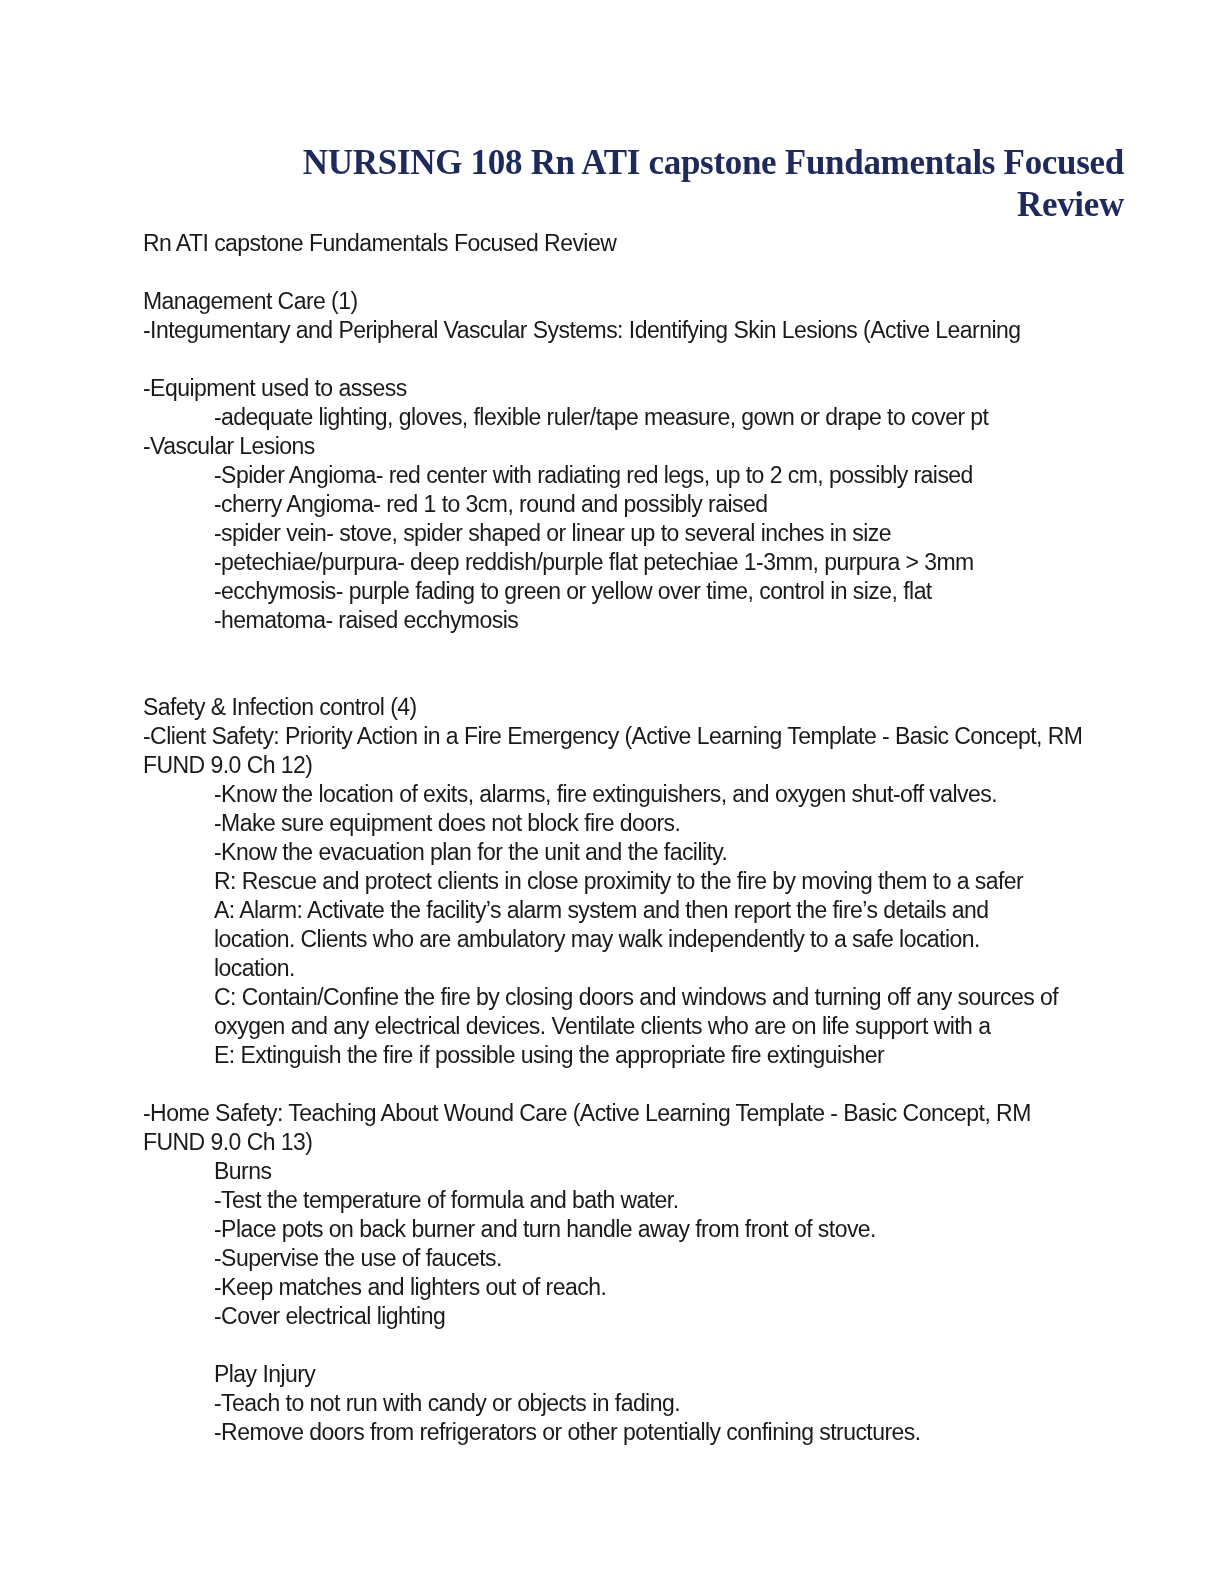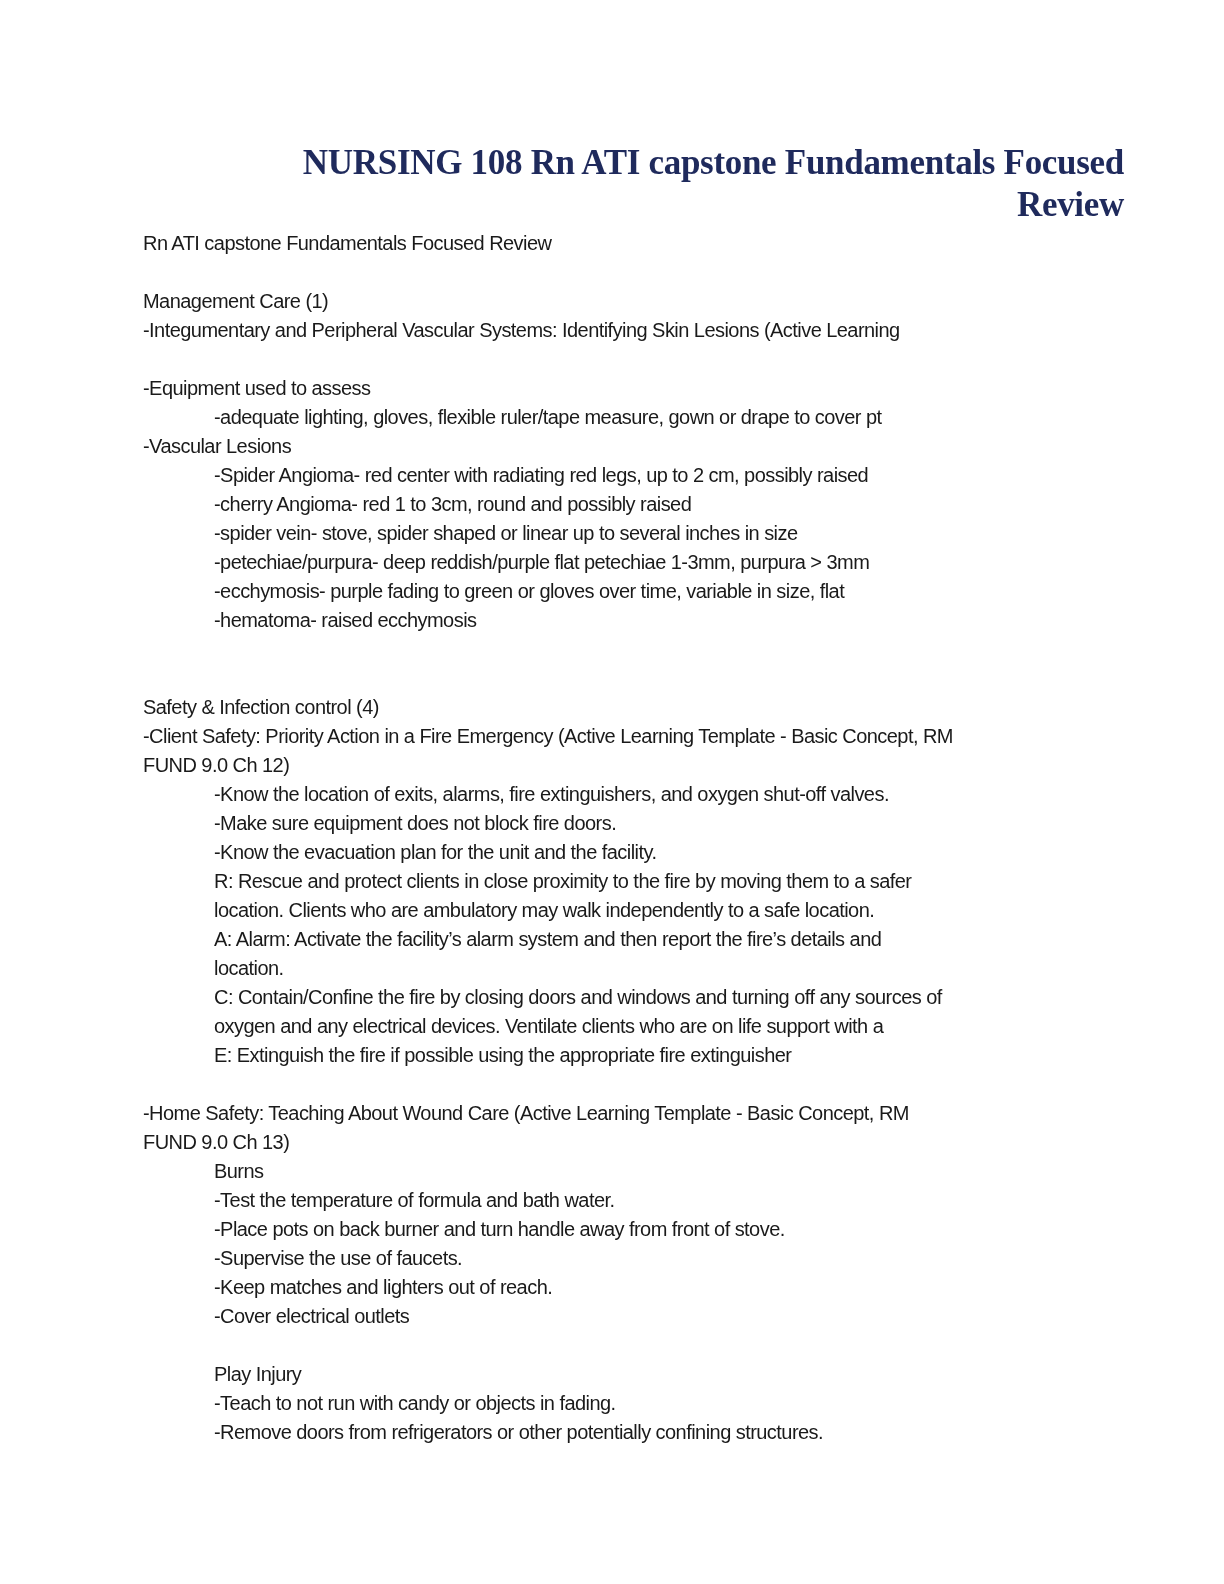--- a/index.html
+++ b/index.html
@@ -8,21 +8,21 @@
   .title {
     position: absolute; left: 100px; width: 1024px; top: 142px;
     text-align: right;
     font-family: "Liberation Serif", serif; font-weight: bold;
     font-size: 35px; line-height: 42px; color: #1f2a5c;
     letter-spacing: -0.3px;
   }
   .body {
     position: absolute; left: 143px; top: 229px; width: 940px;
     font-family: "Liberation Sans", sans-serif;
-    font-size: 20px; color: #1a1a1a;
+    font-size: 23px; color: #1a1a1a;
     letter-spacing: -0.55px;
   }
   .line { height: 29px; line-height: 29px; white-space: nowrap; }
   .ind { padding-left: 71px; }
   .blank { height: 29px; }
 </style>
 </head>
 <body>
 
 <div class="page">
@@ -38,46 +38,46 @@
     <div class="line">Management Care (1)</div>
     <div class="line">-Integumentary and Peripheral Vascular Systems: Identifying Skin Lesions (Active Learning</div>
     <div class="blank"></div>
     <div class="line">-Equipment used to assess</div>
     <div class="line ind">-adequate lighting, gloves, flexible ruler/tape measure, gown or drape to cover pt</div>
     <div class="line">-Vascular Lesions</div>
     <div class="line ind">-Spider Angioma- red center with radiating red legs, up to 2 cm, possibly raised</div>
     <div class="line ind">-cherry Angioma- red 1 to 3cm, round and possibly raised</div>
     <div class="line ind">-spider vein- stove, spider shaped or linear up to several inches in size</div>
     <div class="line ind">-petechiae/purpura- deep reddish/purple flat petechiae 1-3mm, purpura &gt; 3mm</div>
-    <div class="line ind">-ecchymosis- purple fading to green or gloves over time, variable in size, flat</div>
+    <div class="line ind">-ecchymosis- purple fading to green or yellow over time, control in size, flat</div>
     <div class="line ind">-hematoma- raised ecchymosis</div>
     <div class="blank"></div>
     <div class="blank"></div>
 
     <div class="line">Safety &amp; Infection control (4)</div>
     <div class="line">-Client Safety: Priority Action in a Fire Emergency (Active Learning Template - Basic Concept, RM</div>
     <div class="line">FUND 9.0 Ch 12)</div>
     <div class="line ind">-Know the location of exits, alarms, fire extinguishers, and oxygen shut-off valves.</div>
     <div class="line ind">-Make sure equipment does not block fire doors.</div>
     <div class="line ind">-Know the evacuation plan for the unit and the facility.</div>
     <div class="line ind">R: Rescue and protect clients in close proximity to the fire by moving them to a safer</div>
+    <div class="line ind">A: Alarm: Activate the facility’s alarm system and then report the fire’s details and</div>
     <div class="line ind">location. Clients who are ambulatory may walk independently to a safe location.</div>
-    <div class="line ind">A: Alarm: Activate the facility’s alarm system and then report the fire’s details and</div>
     <div class="line ind">location.</div>
     <div class="line ind">C: Contain/Confine the fire by closing doors and windows and turning off any sources of</div>
     <div class="line ind">oxygen and any electrical devices. Ventilate clients who are on life support with a</div>
     <div class="line ind">E: Extinguish the fire if possible using the appropriate fire extinguisher</div>
     <div class="blank"></div>
 
     <div class="line">-Home Safety: Teaching About Wound Care (Active Learning Template - Basic Concept, RM</div>
     <div class="line">FUND 9.0 Ch 13)</div>
     <div class="line ind">Burns</div>
     <div class="line ind">-Test the temperature of formula and bath water.</div>
     <div class="line ind">-Place pots on back burner and turn handle away from front of stove.</div>
     <div class="line ind">-Supervise the use of faucets.</div>
     <div class="line ind">-Keep matches and lighters out of reach.</div>
-    <div class="line ind">-Cover electrical outlets</div>
+    <div class="line ind">-Cover electrical lighting</div>
     <div class="blank"></div>
     <div class="line ind">Play Injury</div>
     <div class="line ind">-Teach to not run with candy or objects in fading.</div>
     <div class="line ind">-Remove doors from refrigerators or other potentially confining structures.</div>
   </div>
 </div>
 
 </body></html>

